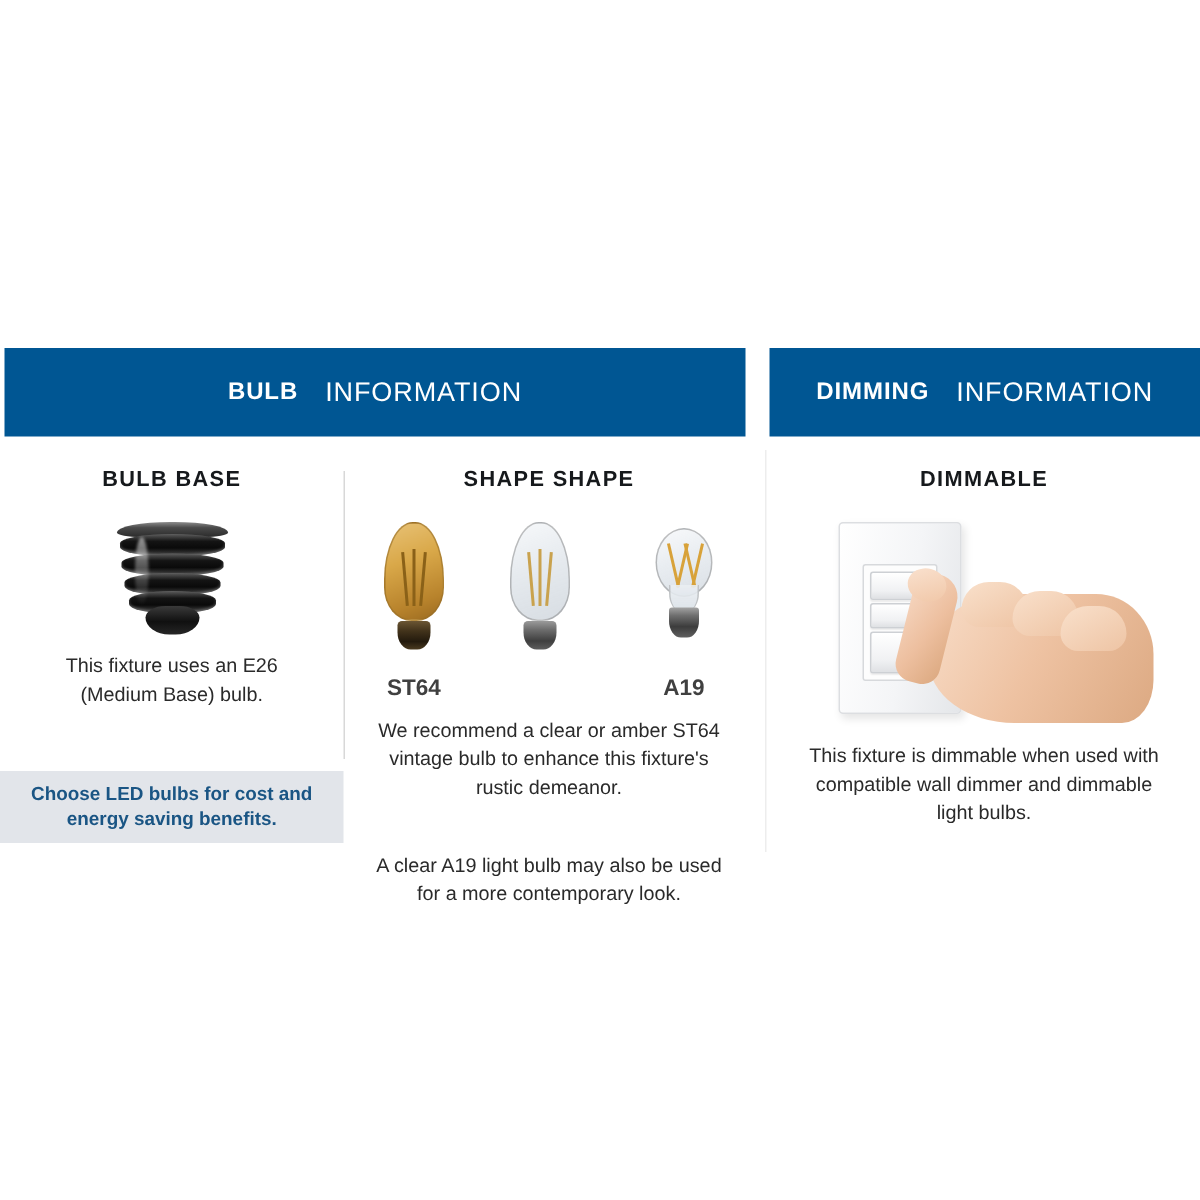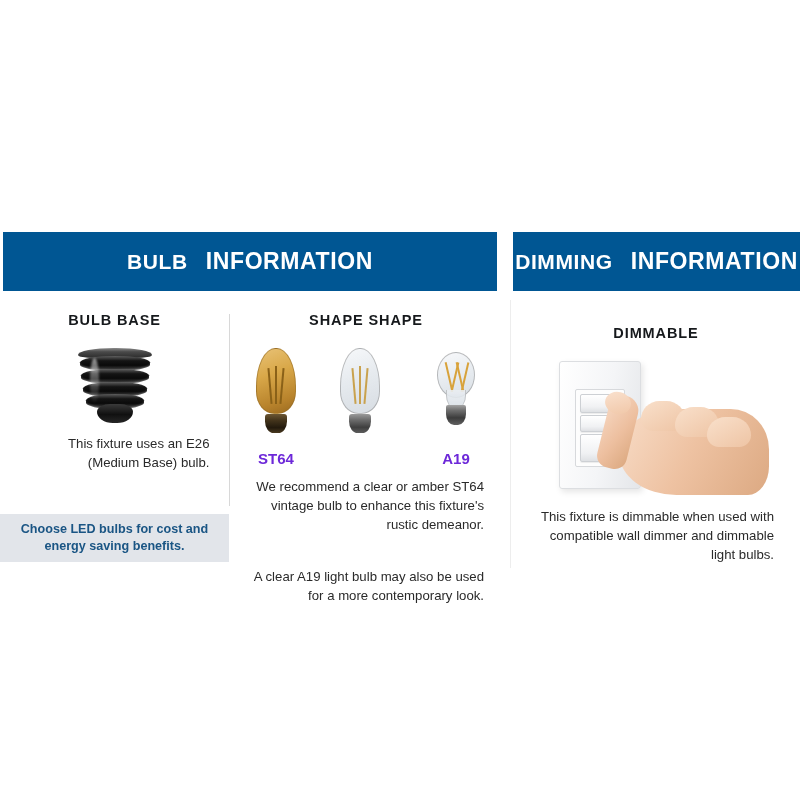--- a/index.html
+++ b/index.html
@@ -33,25 +33,25 @@
     align-items: center;
     justify-content: center;
     color: #ffffff;
     letter-spacing: 0.6px;
     white-space: nowrap;
   }
   .hdr-left  { left: 3px;   top: 232px; width: 494px; }
   .hdr-right { left: 513px; top: 232px; width: 287px; }
   .hdr .t-bold {
     font-weight: bold;
-    font-size: 21px;
+    font-size: 16px;
   }
   .hdr .t-light {
-    font-weight: 700;
-    font-size: 23px;
+    font-weight: 400;
+    font-size: 18px;
     margin-left: 18px;
   }
 
   
   .vdiv {
     position: absolute;
     width: 1px;
     background: #d8d8d8;
   }
   .vdiv-mid { left: 229px; top: 314px; height: 192px; }
@@ -73,28 +73,27 @@
   .caption {
     font-size: 15px;
     font-weight: bold;
     color: #16191c;
     letter-spacing: .3px;
   }
   .body-text {
     font-size: 13.2px;
     line-height: 19px;
     color: #2a2a2a;
-    text-align: right;
   }
   .body-text.p2 { margin-top: 33px; }
 
   
   .panel-base  { left: 0px;   top: 312px; width: 229px; }
   .panel-shape { left: 232px; top: 312px; width: 268px; }
-  .panel-dim   { left: 512px; top: 312px; width: 288px; margin-top: 13px; }
+  .panel-dim   { left: 512px; top: 312px; width: 288px; }
 
   .art-row {
     display: flex;
     align-items: flex-end;
     justify-content: center;
   }
 
   
   .base-art {
     position: relative;
@@ -203,21 +202,21 @@
     position: absolute;
     background: #d8a23a;
     width: 1.6px;
   }
   .fil.pale { background: #c9a24e; }
   .fil.amberf { background: #8a6118; }
   .bulb-label {
     margin-top: 8px;
     font-size: 15px;
     font-weight: bold;
-    color: #6d28d9;
+    color: #404040;
     text-align: center;
   }
   .bulb-labels {
     display: flex;
     justify-content: center;
     margin-top: 4px;
   }
   .bulb-labels .lbl { width: 66px; }
   .bulb-labels .lbl + .lbl { margin-left: 18px; }
   .bulb-labels .lbl.wide { margin-left: 30px; }

